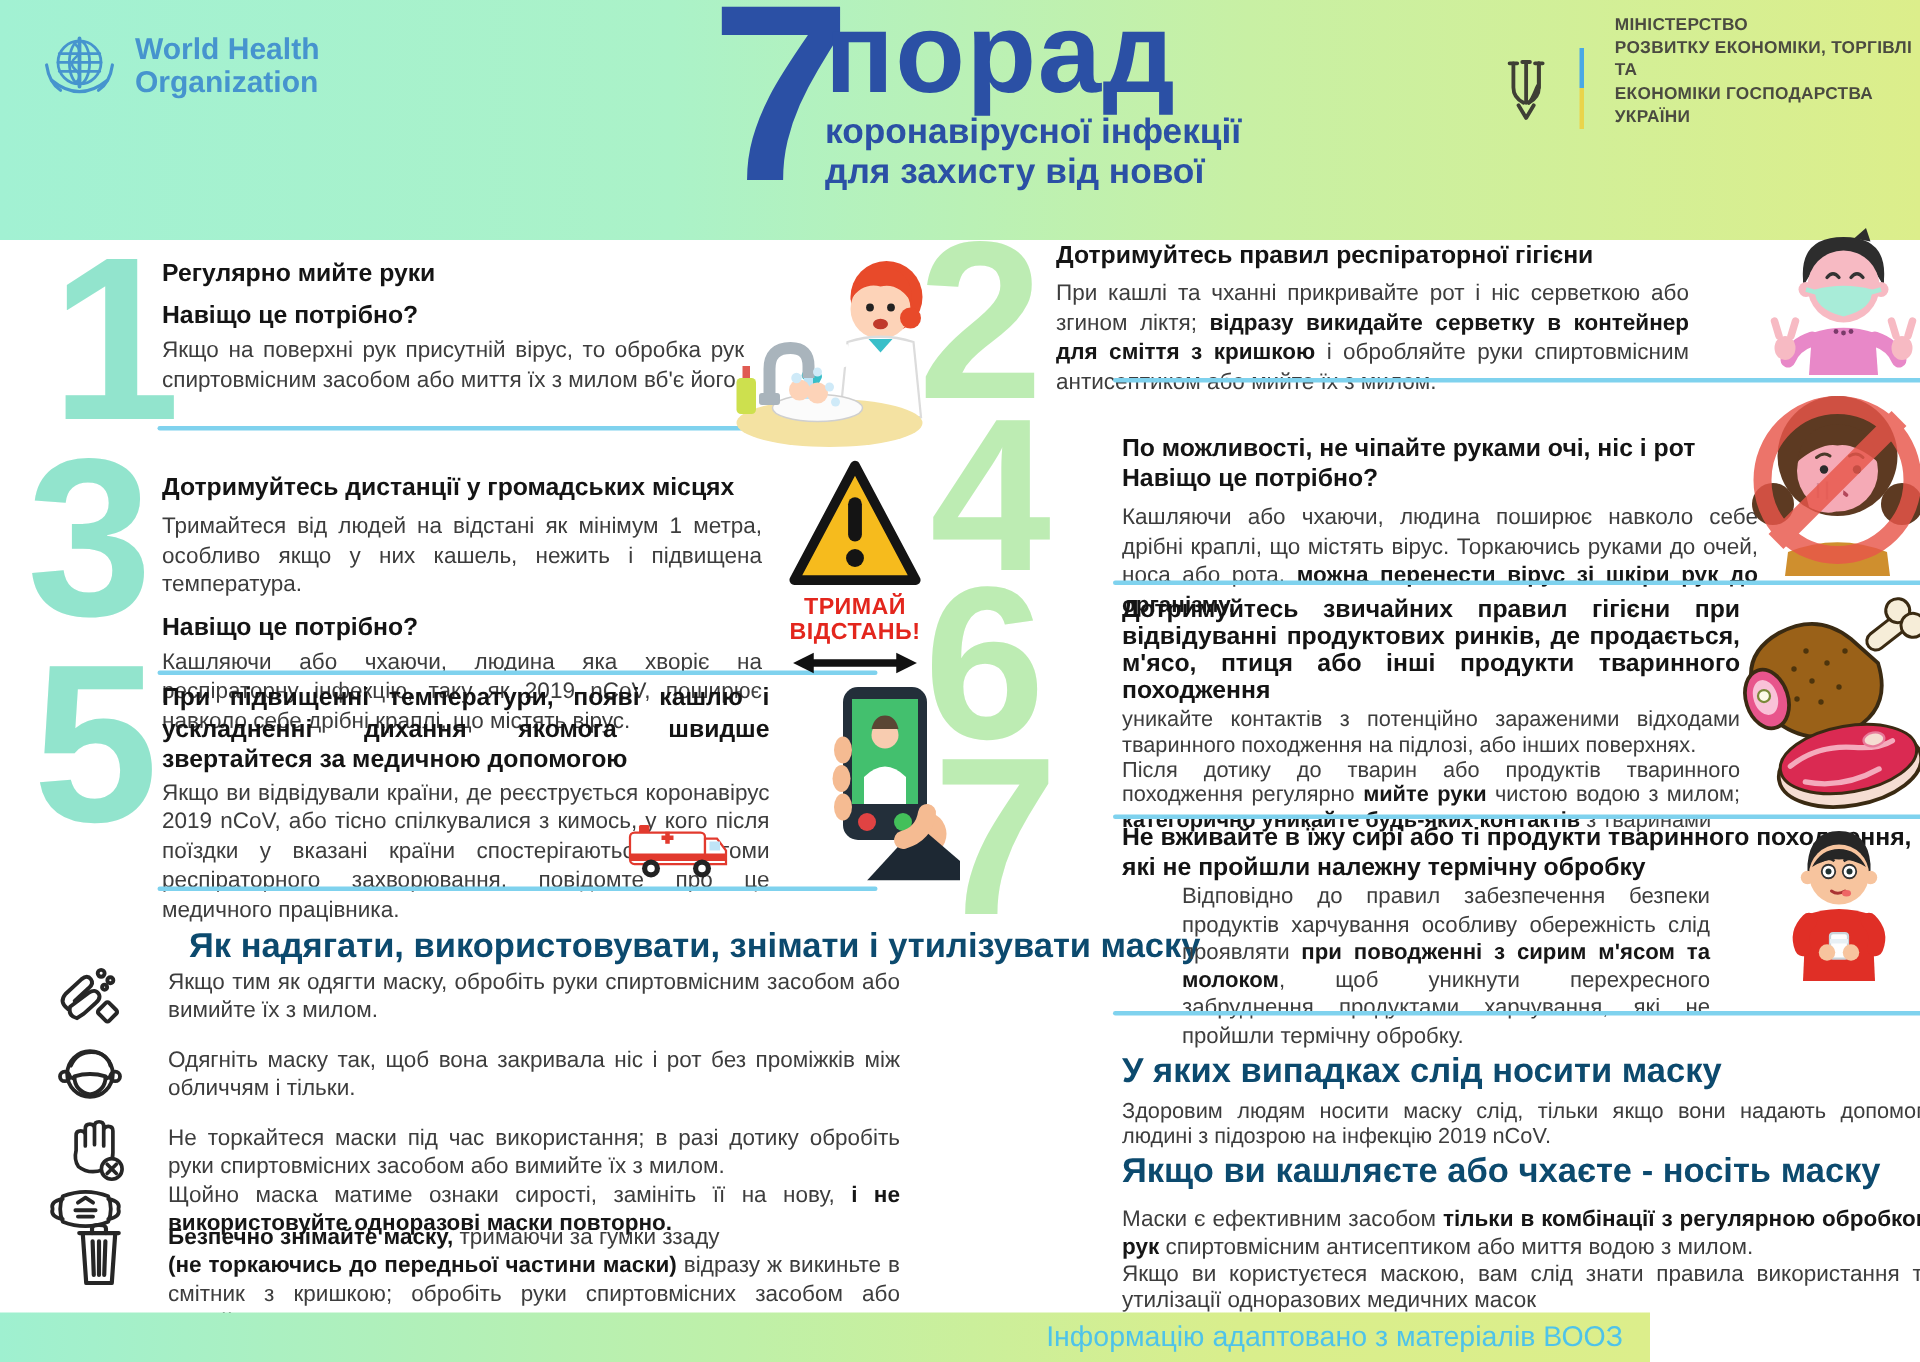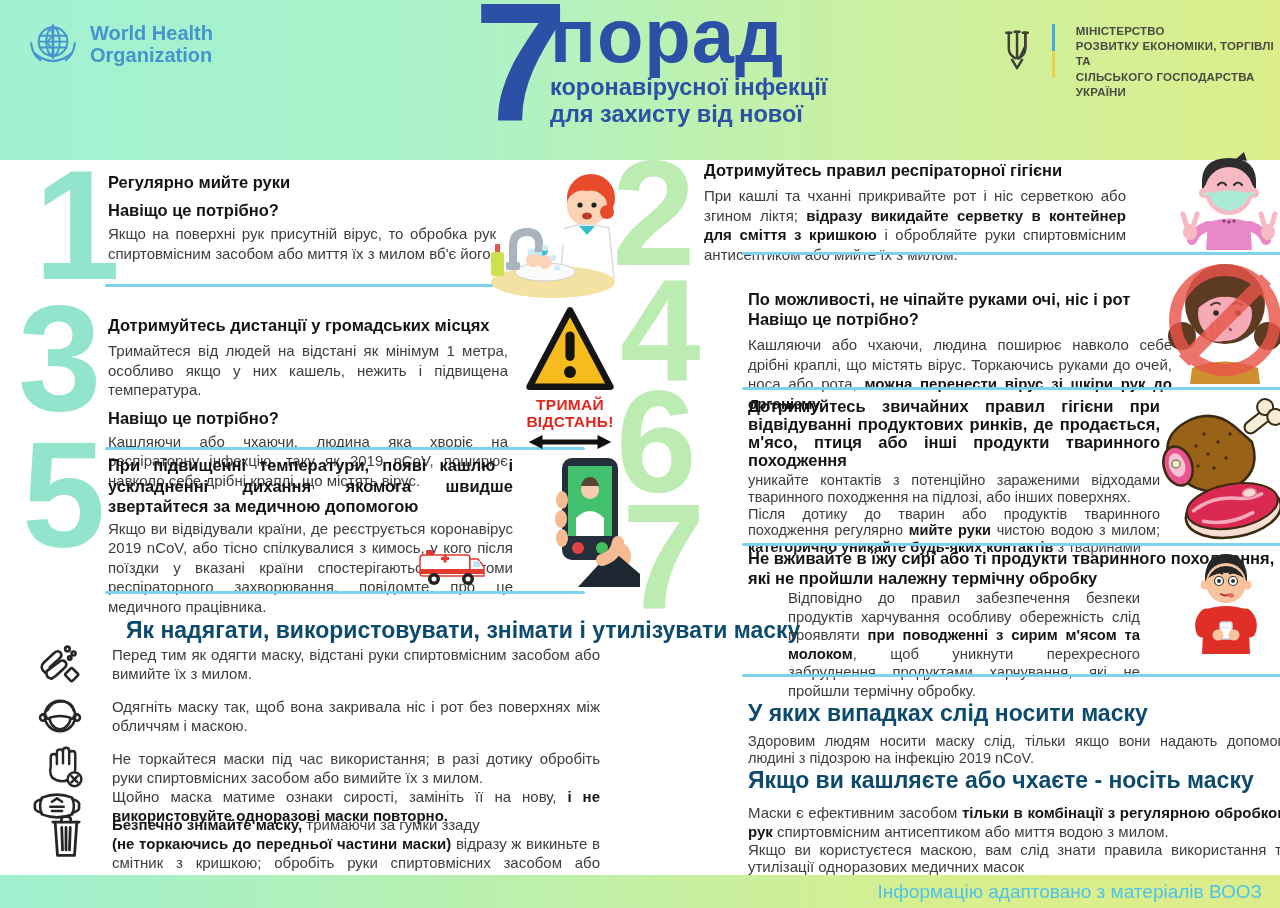--- a/index.html
+++ b/index.html
@@ -1,32 +1,32 @@
 <!DOCTYPE html>
 <html><head>
 <meta charset="utf-8">
 <style>
   html,body{margin:0;padding:0;background:#fff;}
   .page{position:relative;width:1280px;height:908px;background:#ffffff;overflow:hidden;
         font-family:"Liberation Sans",sans-serif;}
   
   .banner{position:absolute;left:0;top:0;width:1280px;height:160px;
           background:linear-gradient(90deg,#a2f1d3 0%,#abf2c8 35%,#c8f0a4 65%,#dcee8b 100%);}
-  .footerbar{position:absolute;left:0;top:875px;width:1280px;height:33px;
+  .footerbar{position:absolute;left:0;top:875px;width:1100px;height:33px;
           background:linear-gradient(90deg,#9ff0d0 0%,#bff0a8 45%,#d9ee8c 75%,#dcee8b 100%);}
   .footer-text{position:absolute;right:18px;top:6px;font-size:19px;color:#4ec3ea;}
   
   .who{position:absolute;left:26px;top:18px;display:flex;gap:10px;align-items:center;}
   .who-name{color:#4694ce;font-size:20px;font-weight:700;line-height:1.08;}
   
   .big7{position:absolute;left:474px;top:-22px;font-size:168px;font-weight:800;color:#2b50a5;line-height:1;}
   .title-word{position:absolute;left:550px;top:-8px;font-size:76px;font-weight:800;color:#2b50a5;letter-spacing:1px;}
   .subtitle{position:absolute;left:550px;top:74px;font-size:23.5px;font-weight:700;color:#2b50a5;line-height:27px;}
   
-  .ministry{position:absolute;left:1003px;top:24px;display:flex;align-items:flex-start;gap:21px;}
+  .ministry{position:absolute;left:1003px;top:10px;display:flex;align-items:flex-end;gap:21px;}
   .flag-bar{width:3px;height:54px;background:linear-gradient(#49a8e6 0 50%,#e9d44b 50% 100%);}
   .ministry-text{font-size:11.5px;font-weight:700;color:#4a4a40;line-height:1.32;letter-spacing:.2px;}
   
   .big-num{position:absolute;font-weight:800;line-height:1;}
   .n-left{color:#92e4cd;}
   .n-right{color:#bdecb3;}
   
   .sec{position:absolute;}
   .sec-title{font-size:16.5px;font-weight:700;color:#141414;margin:0 0 6px 0;line-height:20px;}
   .body{font-size:15px;color:#3d3d3d;text-align:justify;line-height:19.5px;margin:0;}
@@ -84,21 +84,21 @@
           <path d="M27 5 v19 c0 7 -4 10 -8 12"></path>
           <path d="M17 4 v32"></path>
           <path d="M11 38 l6 10 6 -10"></path>
           <path d="M4 5 h6 M24 5 h6 M14 4 h6"></path>
         </g>
       </svg>
       <div class="flag-bar"></div>
       <div class="ministry-text">
         <div>МІНІСТЕРСТВО</div>
         <div>РОЗВИТКУ ЕКОНОМІКИ, ТОРГІВЛІ ТА</div>
-        <div>СІЛЬСЬКОГО ГОСПОДАРСТВА УКРАЇНИ</div>
+        <div>ЕКОНОМІКИ ГОСПОДАРСТВА УКРАЇНИ</div>
       </div>
     </div>
   </div>
 
   <div class="big-num n-left" style="left:34px;top:148px;font-size:155px;">1</div>
   <div class="big-num n-left" style="left:18px;top:283px;font-size:150px;">3</div>
   <div class="big-num n-left" style="left:22px;top:420px;font-size:150px;">5</div>
   <div class="big-num n-right" style="left:612px;top:138px;font-size:150px;">2</div>
   <div class="big-num n-right" style="left:620px;top:258px;font-size:145px;">4</div>
   <div class="big-num n-right" style="left:616px;top:370px;font-size:145px;">6</div>
@@ -130,33 +130,33 @@
   <svg class="step-icon" style="left:36px;top:642px;" width="46" height="46" viewBox="0 0 60 60">
     <g stroke="#262626" stroke-width="3.4" fill="none" stroke-linecap="round" stroke-linejoin="round">
       <path d="M12 40 Q4 34 10 27 L24 14 Q29 10 32 14 Q35 18 30 22 L18 33"></path>
       <path d="M20 48 Q12 46 14 38 L30 26 Q36 22 39 27 Q41 31 36 35 L26 44 Z"></path>
       <circle cx="41" cy="9" r="3"></circle>
         <circle cx="49" cy="15" r="2.6"></circle>
         <circle cx="44" cy="21" r="2.2"></circle>
       <rect x="40" y="36" width="13" height="13" rx="2" transform="rotate(45 46.5 42.5)"></rect>
     </g>
   </svg>
-  <div class="step-text" style="top:645px;"><span>Перед тим як одягти маску, відстані руки спиртовмісним засобом або вимийте їх з милом.</span></div>
+  <div class="step-text" style="top:645px;"><span>Якщо тим як одягти маску, обробіть руки спиртовмісним засобом або вимийте їх з милом.</span></div>
 
   <svg class="step-icon" style="left:36px;top:692px;" width="48" height="48" viewBox="0 0 60 60">
     <g stroke="#262626" stroke-width="3.2" fill="none" stroke-linecap="round" stroke-linejoin="round">
       <circle cx="30" cy="30" r="19"></circle>
       <path d="M14 23 Q20 10 35 12 Q45 14 47 23"></path>
       <circle cx="9" cy="32" r="4"></circle>
         <circle cx="51" cy="32" r="4"></circle>
       <path d="M17 32 Q30 28 43 32 Q43 44 30 47 Q17 44 17 32 Z"></path>
       <path d="M17 34 L12 32 M43 34 L48 32"></path>
     </g>
   </svg>
-  <div class="step-text" style="top:697px;"><span>Одягніть маску так, щоб вона закривала ніс і рот без поверхнях між обличчям і маскою.</span></div>
+  <div class="step-text" style="top:697px;"><span>Одягніть маску так, щоб вона закривала ніс і рот без проміжків між обличчям і тільки.</span></div>
 
   <svg class="step-icon" style="left:40px;top:744px;" width="46" height="46" viewBox="0 0 60 60">
     <g stroke="#262626" stroke-width="3.2" fill="none" stroke-linecap="round" stroke-linejoin="round">
       <path d="M16 44 Q12 38 14 30 L14 17 Q14 13 18 13 Q22 13 22 17 V26 V11 Q22 7 26 7 Q30 7 30 11 V25 V9 Q30 5 34 5 Q38 5 38 9 V26 V13 Q38 9 42 9 Q46 9 46 13 V32 Q46 43 37 47 Q25 51 16 44 Z"></path>
       <circle cx="45" cy="46" r="9" fill="#fff"></circle>
       <path d="M41 42 l8 8 M49 42 l-8 8"></path>
     </g>
   </svg>
   <div class="step-text" style="top:749px;">
     <span>Не торкайтеся маски під час використання; в разі дотику обробіть руки спиртовмісних засобом або вимийте їх з милом.</span><br>

